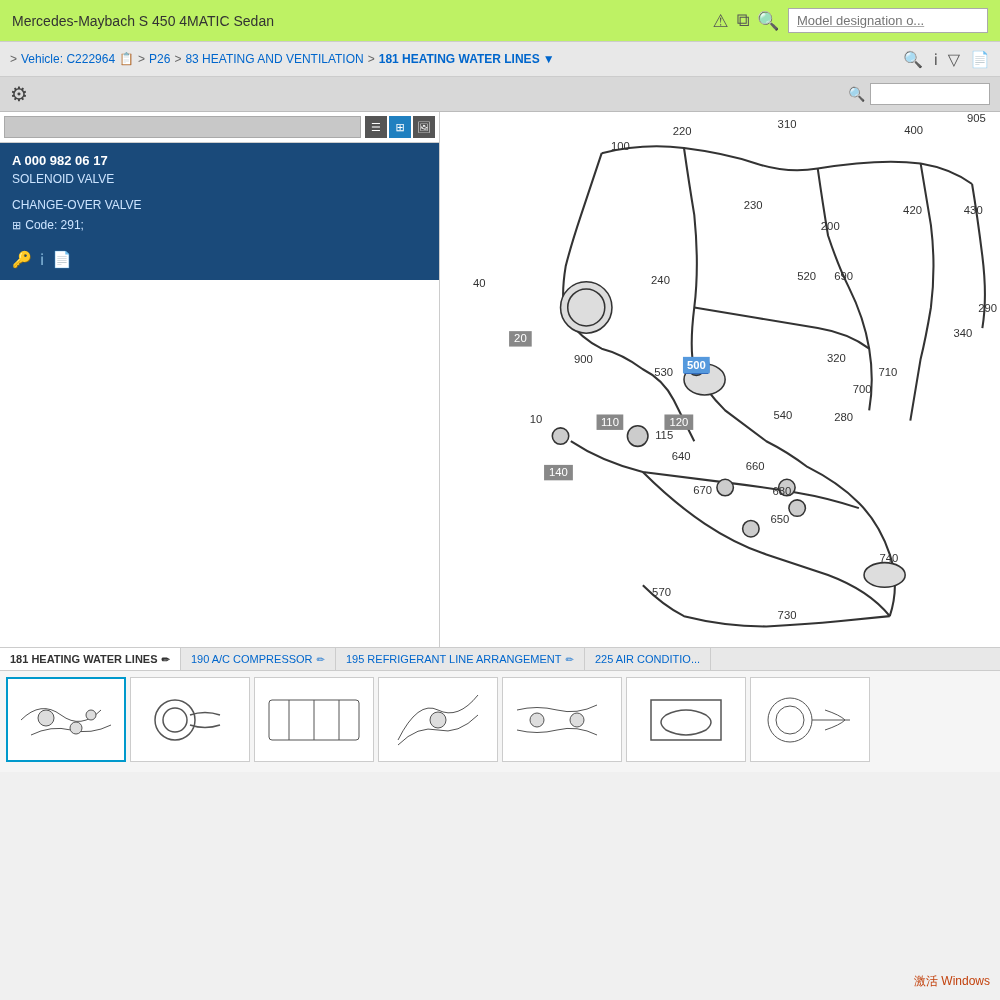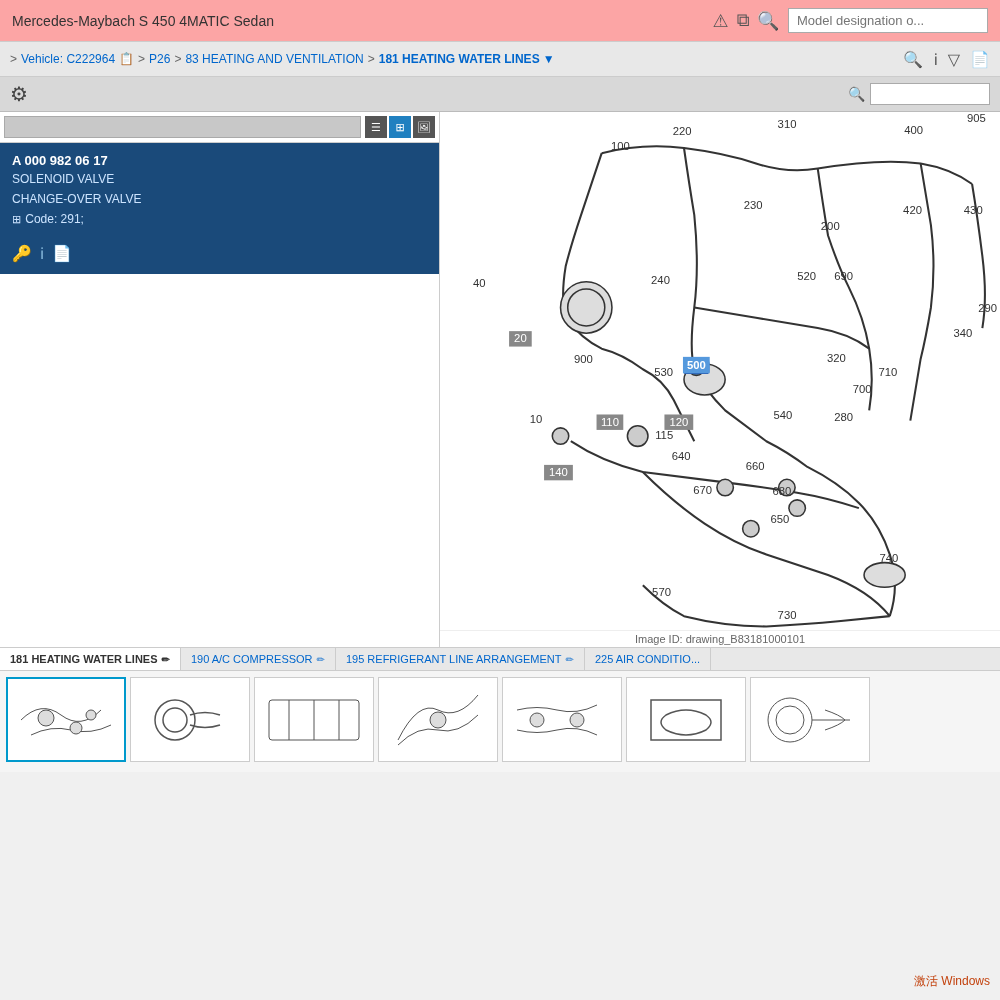--- a/index.html
+++ b/index.html
@@ -1,23 +1,23 @@
 <!DOCTYPE html>
 <html><head>
   <meta charset="utf-8">
   <style>
     * { margin: 0; padding: 0; box-sizing: border-box; }
     body { font-family: Arial, sans-serif; font-size: 13px; background: #f0f0f0; width: 1000px; height: 1000px; overflow: hidden; }
 
     
-    .header { background: #fca5a5; padding: 8px 12px; display: flex; align-items: center; justify-content: space-between; border-bottom: 1px solid #ccc; }
+    .header { background: #bef264; padding: 8px 12px; display: flex; align-items: center; justify-content: space-between; border-bottom: 1px solid #ccc; }
     .header-title { font-size: 14px; color: #333; font-weight: normal; }
     .header-icons { display: flex; align-items: center; gap: 8px; }
     .header-icon { font-size: 18px; color: #555; cursor: pointer; }
-    .search-box-header { border: 1px solid #aaa; padding: 4px 8px; font-size: 13px; width: 200px; color: #aaa; }
+    .search-box-header { border: 1px solid #aaa; padding: 4px 8px; font-size: 13px; width: 200px; color: #aaa; text-decoration: underline; }
 
     
     .breadcrumb { background: #e8e8e8; padding: 6px 10px; display: flex; align-items: center; gap: 4px; font-size: 12px; color: #0066cc; border-bottom: 1px solid #ccc; justify-content: space-between; }
     .breadcrumb-left { display: flex; align-items: center; gap: 4px; flex-wrap: wrap; }
     .breadcrumb-sep { color: #666; }
     .breadcrumb-link { color: #0066cc; cursor: pointer; text-decoration: none; }
     .breadcrumb-active { color: #0066cc; font-weight: bold; display: flex; align-items: center; gap: 3px; }
     .breadcrumb-icons-right { display: flex; align-items: center; gap: 10px; }
     .bc-icon { font-size: 16px; color: #555; cursor: pointer; }
 
@@ -37,21 +37,21 @@
     
     .parts-search-bar { background: #fff; padding: 4px; border-bottom: 1px solid #ccc; display: flex; align-items: center; gap: 4px; }
     .parts-search-input { flex: 1; border: 1px solid #aaa; padding: 3px 6px; font-size: 12px; background: #d0d0d0; }
     .parts-view-icons { display: flex; gap: 2px; }
     .pvi { width: 22px; height: 22px; background: #555; color: #fff; display: flex; align-items: center; justify-content: center; font-size: 11px; cursor: pointer; border: none; }
     .pvi.active { background: #2080c0; }
 
     
     .part-card { background: #1a4a7a; color: #fff; padding: 10px 12px; margin: 0; }
     .part-number { font-size: 13px; font-weight: bold; color: #fff; margin-bottom: 4px; }
-    .part-desc1 { font-size: 12px; color: #cce4ff; margin-bottom: 6px; }
+    .part-desc1 { font-size: 12px; color: #cce4ff; margin-bottom: 12px; }
     .part-desc2 { font-size: 12px; color: #cce4ff; margin-bottom: 6px; }
     .part-code { font-size: 12px; color: #cce4ff; margin-bottom: 8px; display: flex; align-items: center; gap: 4px; }
     .part-qty { font-size: 12px; color: #cce4ff; }
     .cart-btn { background: #0099cc; border: none; color: #fff; padding: 6px 10px; cursor: pointer; font-size: 16px; width: 40px; height: 36px; display: flex; align-items: center; justify-content: center; }
     .check-btn { background: transparent; border: none; color: #00cc44; font-size: 20px; cursor: pointer; display: flex; align-items: center; justify-content: center; }
     .part-icons-row { display: flex; gap: 8px; margin-top: 8px; align-items: center; }
     .part-icon-item { font-size: 16px; color: #88bbdd; cursor: pointer; }
 
     
     .diagram-area { flex: 1; background: #fff; position: relative; overflow: hidden; }
@@ -233,21 +233,20 @@
       <text x="648" y="498" font-size="11" fill="#333">640</text>
       <text x="720" y="508" font-size="11" fill="#333">660</text>
       <text x="669" y="531" font-size="11" fill="#333">670</text>
       <text x="746" y="532" font-size="11" fill="#333">680</text>
       <text x="744" y="559" font-size="11" fill="#333">650</text>
       <text x="850" y="597" font-size="11" fill="#333">740</text>
       <text x="629" y="630" font-size="11" fill="#333">570</text>
       <text x="751" y="653" font-size="11" fill="#333">730</text>
     </svg>
 
-    <div class="image-id" style="position:absolute; bottom:0; left:0; right:0; text-align:center; font-size:11px; color:#666; background:rgba(255,255,255,0.9); padding:2px;">Image ID: drawing_B83181000101</div>
   </div>
 </div>
 
 <div class="bottom-section">
 
   <div class="tab-bar">
     <div class="tab-item active">
       <span>181 HEATING WATER LINES</span>
       <span style="font-size:10px;">✏</span>
     </div>

